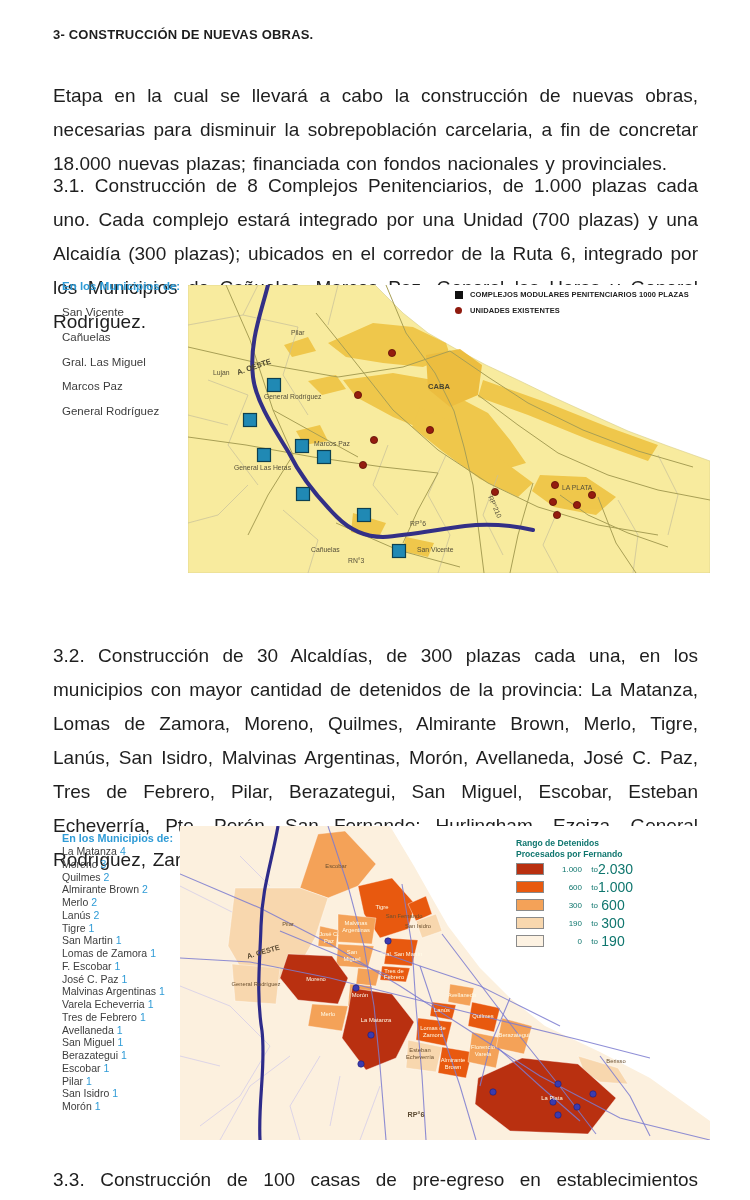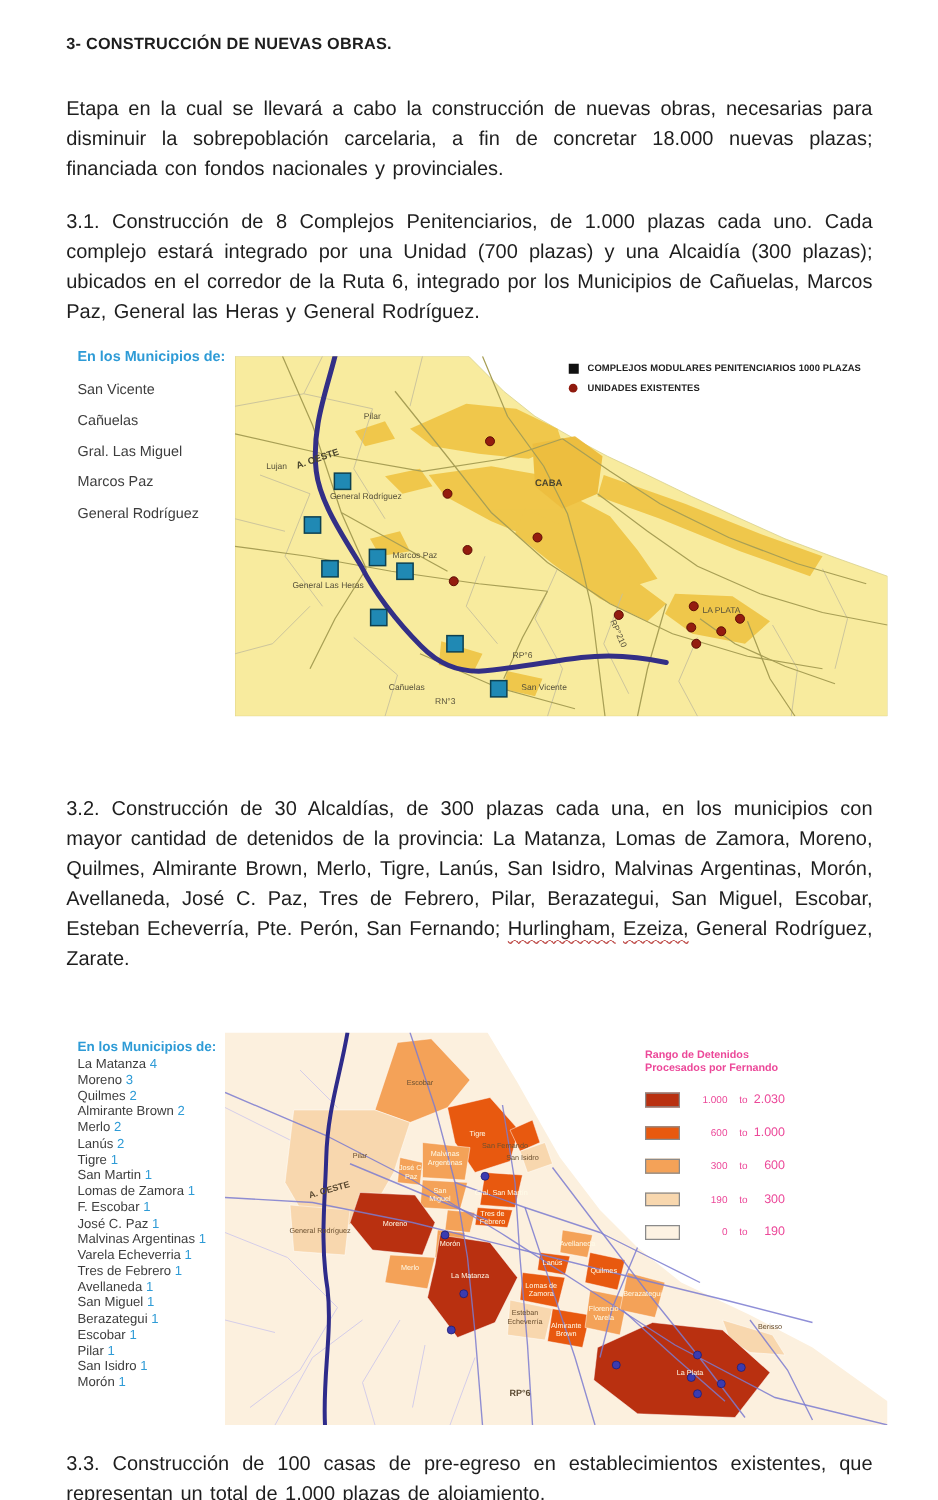--- a/index.html
+++ b/index.html
@@ -1,21 +1,21 @@
 <!DOCTYPE html>
 <html><head>
 <meta charset="utf-8">
 <style>
   html,body{margin:0;padding:0}
   body{
     width:750px;height:1200px;background:#ffffff;position:relative;overflow:hidden;
     font-family:"Liberation Sans",sans-serif;color:#1e1e1e;
   }
   .heading{position:absolute;left:53px;top:27px;font-size:13px;font-weight:bold;letter-spacing:.2px}
-  .para{position:absolute;left:53px;width:645px;text-align:justify;font-size:16px;line-height:24px;word-spacing:1.5px}
+  .para{position:absolute;left:53px;width:645px;text-align:justify;font-size:19px;line-height:34px;word-spacing:1.5px}
   #p-intro{top:60px}
   #p-31{top:150px}
   #p-32{top:620px}
   #p-33{top:1144px}
   .misspell{text-decoration:underline;text-decoration-style:wavy;text-decoration-color:#c0504d;text-decoration-thickness:1px;text-underline-offset:3px}
 
   .fig{position:absolute;left:0;width:636px}
   #fig1{top:278px;height:300px}
   #fig2{top:826px;height:318px}
 
@@ -31,28 +31,28 @@
 
   .mapsvg{position:absolute;display:block}
   #map1{left:188px;top:7px}
   #map2{left:180px;top:0px}
 
   .map1-legend{position:absolute;left:455px;top:12px;font-size:7.5px;font-weight:bold;color:#222;letter-spacing:.1px}
   .map1-legend .lrow{display:flex;align-items:center;margin-bottom:7px;white-space:nowrap}
   .sq8{width:8px;height:8px;margin-right:7px;flex:0 0 auto}
   .dot7{width:7px;height:7px;border-radius:50%;margin-right:8px;flex:0 0 auto}
 
-  .map2-legend{position:absolute;left:516px;top:12px;width:178px;color:#ec4899}
+  .map2-legend{position:absolute;left:516px;top:12px;width:178px;color:#0f766e}
   .map2-legend .lt{font-size:8.6px;font-weight:bold;line-height:10.5px}
-  .map2-legend .rrow{display:flex;align-items:center;margin-top:15px}
+  .map2-legend .rrow{display:flex;align-items:center;margin-top:2px}
   .map2-legend .rrow:first-of-type{margin-top:9px}
   .swatch{width:26px;height:9.5px;border:1px solid #8a8a8a;margin-right:8px;flex:0 0 auto}
   .leg-from{display:inline-block;width:30px;text-align:right;font-size:8px}
   .leg-to{display:inline-block;width:16px;text-align:right;font-size:8px}
-  .leg-upto{display:inline-block;width:30px;text-align:right;font-size:10px}
+  .leg-upto{display:inline-block;width:30px;text-align:center;font-size:14px}
 
   text{font-family:"Liberation Sans",sans-serif}
   .ml1{fill:#56503a;font-size:6.8px}
   .ml1b{fill:#4a452e;font-size:7.6px;font-weight:bold}
   .ml2d{fill:#6b5030;font-size:5.8px}
   .ml2l{fill:#fffbe8;font-size:5.8px}
   .ml2b{fill:#5b4a32;font-size:7.2px;font-weight:bold}
 </style>
 </head>
 <body>

